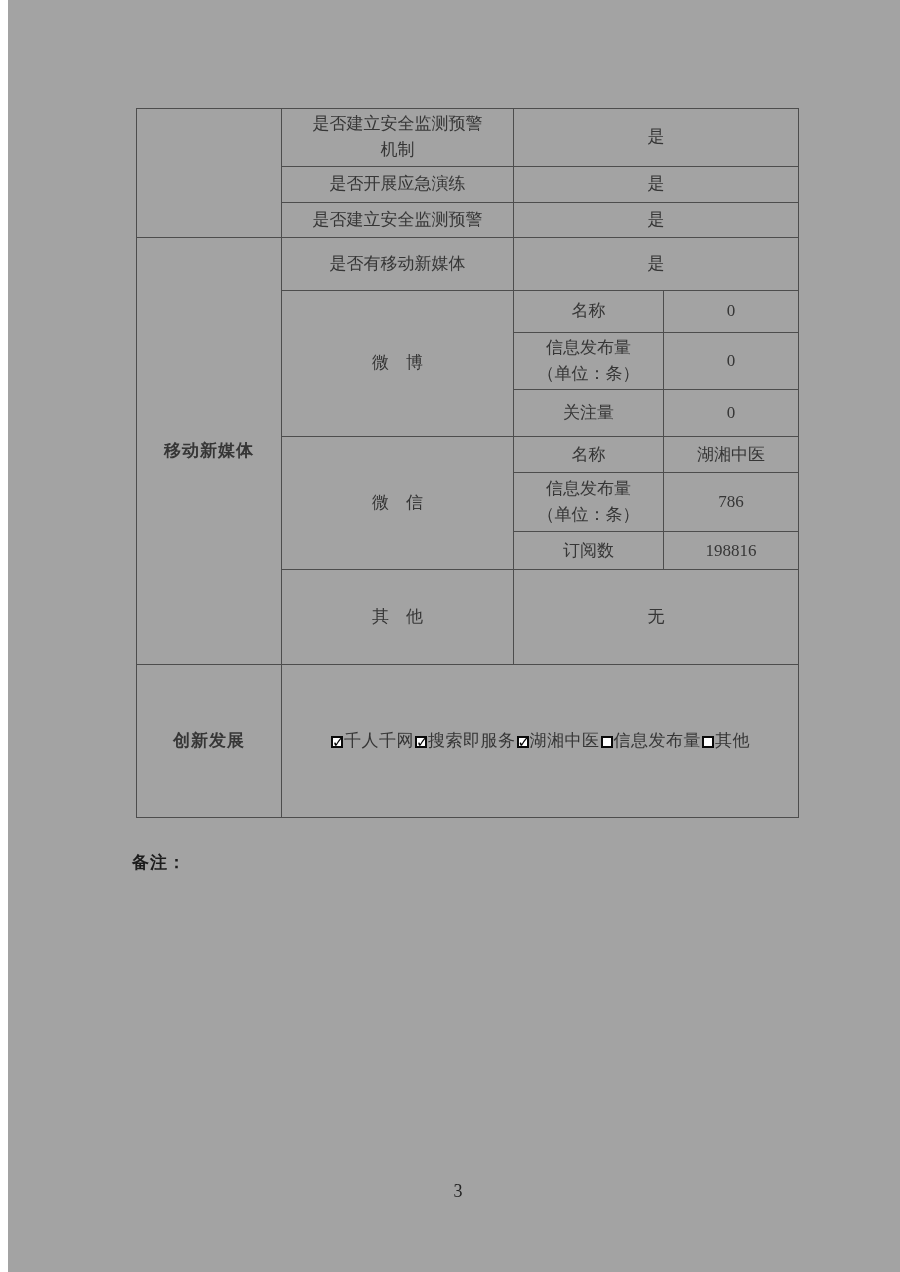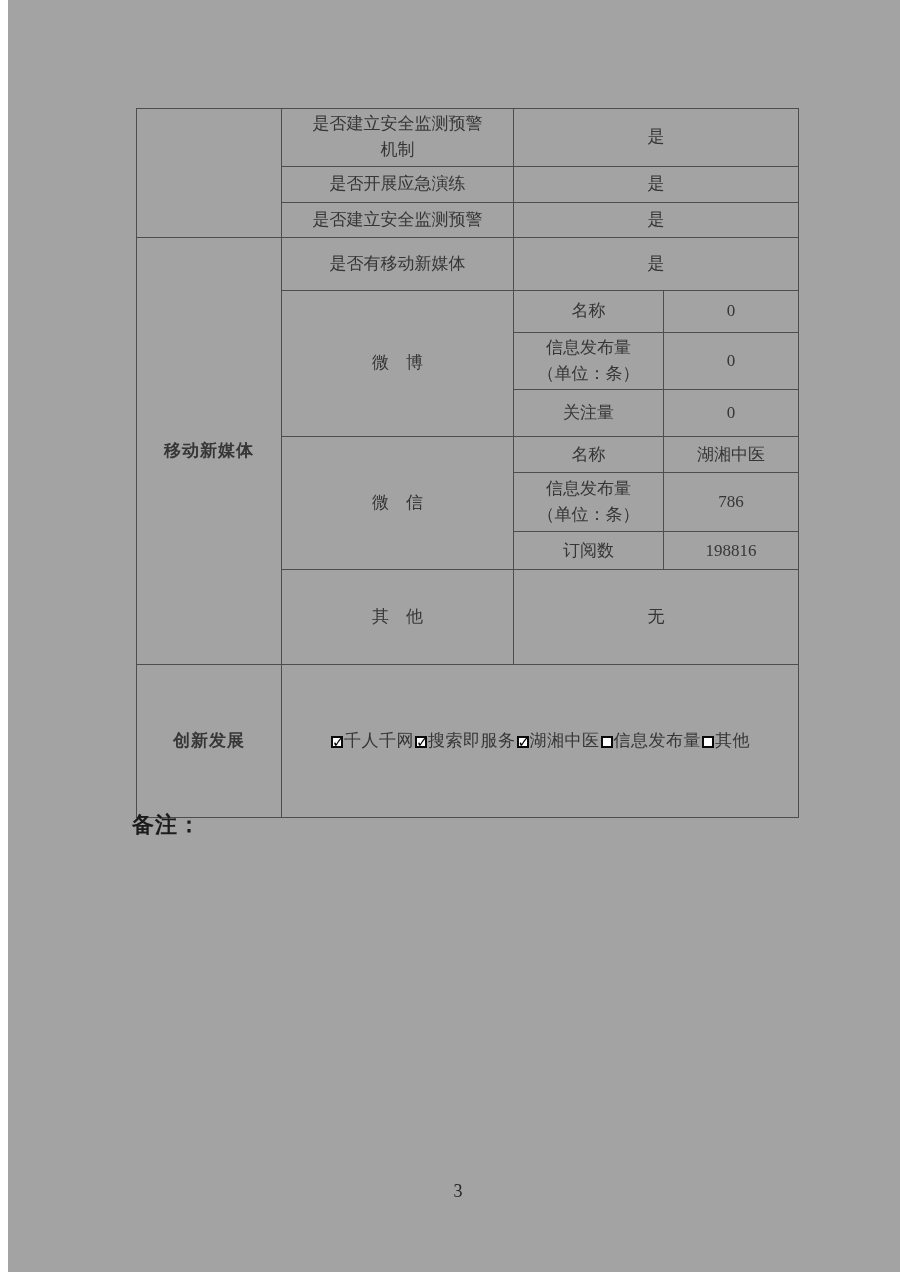--- a/index.html
+++ b/index.html
@@ -61,22 +61,22 @@
     font-size: 15px;
     font-weight: bold;
     color: #000000;
     font-family: "DejaVu Sans", sans-serif;
   }
   .cb-label { display: inline; }
 
   .remarks {
     position: absolute;
     left: 124px;
-    top: 810px;
-    font-size: 22px;
+    top: 851px;
+    font-size: 17px;
     font-weight: bold;
     color: #1c1c1c;
     letter-spacing: 1px;
   }
 
   .page-number {
     position: absolute;
     left: 0;
     top: 1181px;
     width: 100%;

